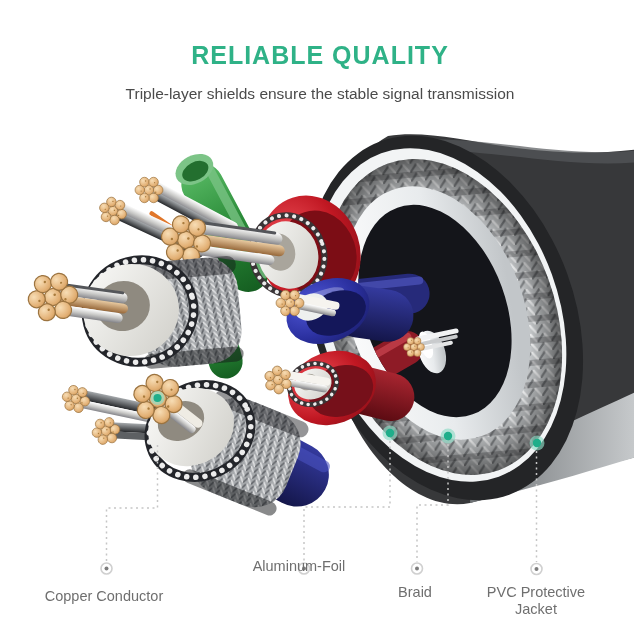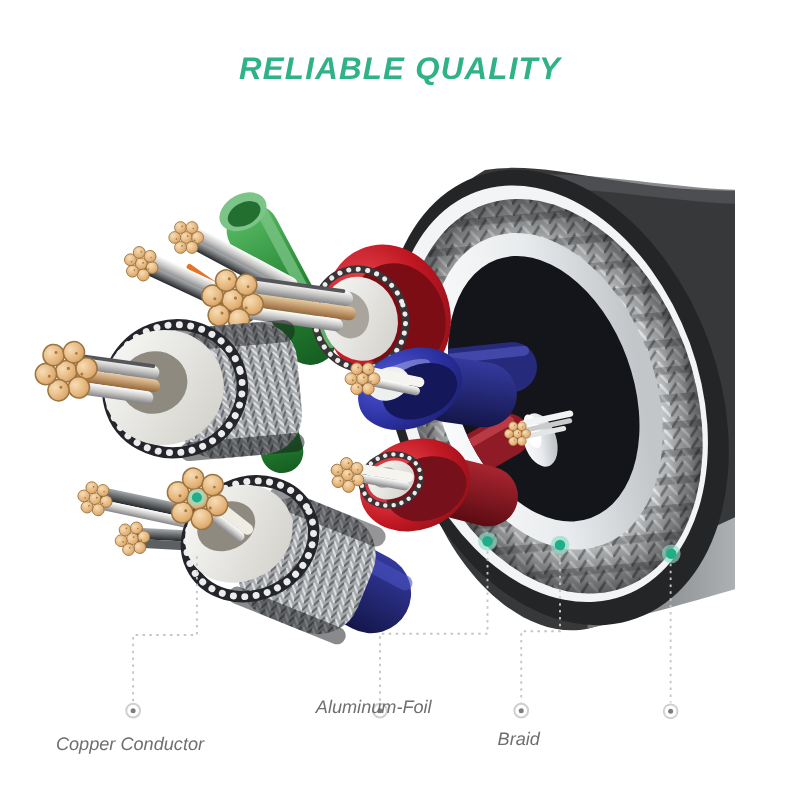--- a/index.html
+++ b/index.html
@@ -1,17 +1,17 @@
 <!DOCTYPE html>
 <html><head>
 <meta charset="utf-8">
 <style>
   html,body{margin:0;padding:0;background:#ffffff;}
-  .stage{position:relative;width:588px;height:640px;background:#ffffff;overflow:hidden;
-         font-family:"Liberation Sans", sans-serif;font-style:italic;}
+  .stage{position:relative;width:634px;height:640px;background:#ffffff;overflow:hidden;
+         font-family:"Liberation Sans", sans-serif;}
   .stage svg{position:absolute;left:0;top:0;}
   .title{position:absolute;left:0;top:41px;width:640px;text-align:center;
          font-size:25px;font-weight:bold;letter-spacing:1px;color:#2fb287;}
   .subtitle{position:absolute;left:0;top:85px;width:640px;text-align:center;
          font-size:15.5px;color:#4b4b4b;}
   .callout-label{position:absolute;text-align:center;font-size:14.5px;color:#6f6f6f;
          line-height:16.5px;}
   .lbl-copper{left:24px;top:588px;width:160px;}
   .lbl-foil{left:219px;top:558px;width:160px;}
   .lbl-braid{left:375px;top:584px;width:80px;text-align:center;}
@@ -331,18 +331,20 @@
           <circle cx="417" cy="568.5" r="2" fill="#7d7d7d"></circle>
         </g>
     <g>
           <circle cx="536.5" cy="569" r="5.5" fill="#ffffff" stroke="#d0d0d0" stroke-width="1.6"></circle>
           <circle cx="536.5" cy="569" r="2" fill="#7d7d7d"></circle>
         </g>
   </g>
 </svg>
 
   <div class="title">RELIABLE QUALITY</div>
+  <div class="subtitle">Triple-layer shields ensure the stable signal transmission</div>
 
   <div class="callout-label lbl-copper">Copper Conductor</div>
   <div class="callout-label lbl-foil">Aluminum-Foil</div>
   <div class="callout-label lbl-braid">Braid</div>
+  <div class="callout-label lbl-pvc">PVC Protective Jacket</div>
 
 </div>
 
 </body></html>

